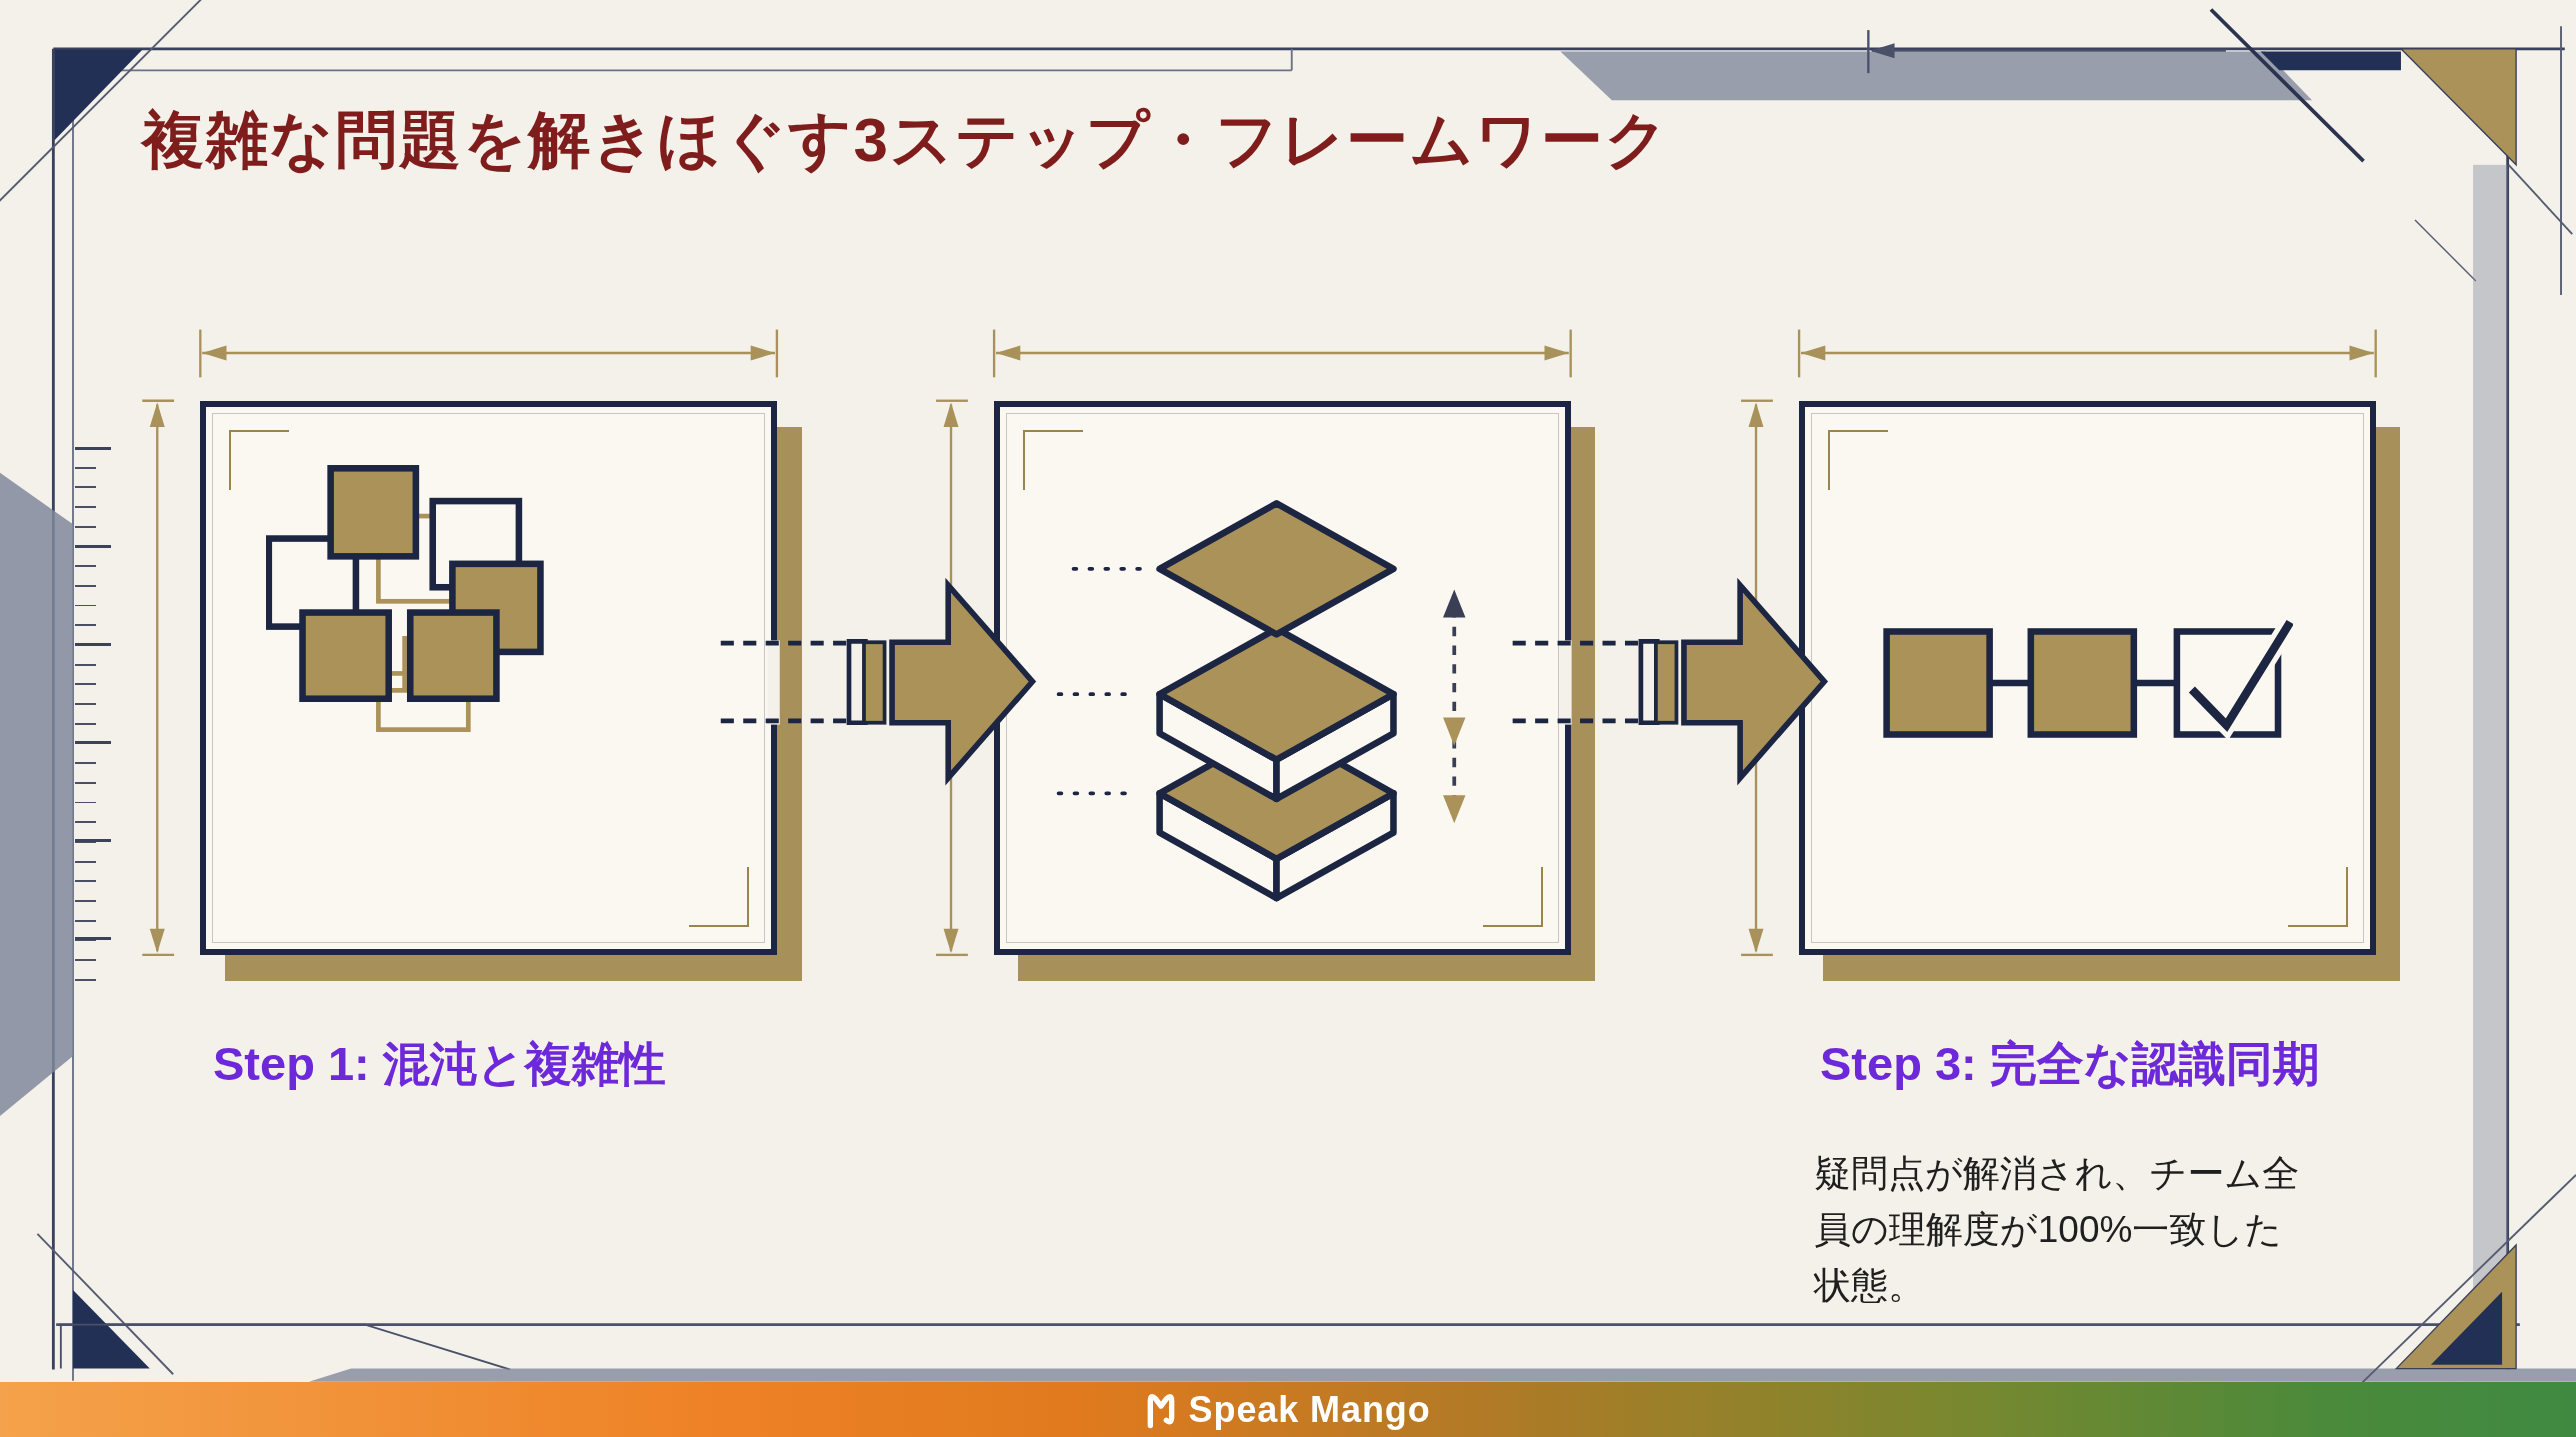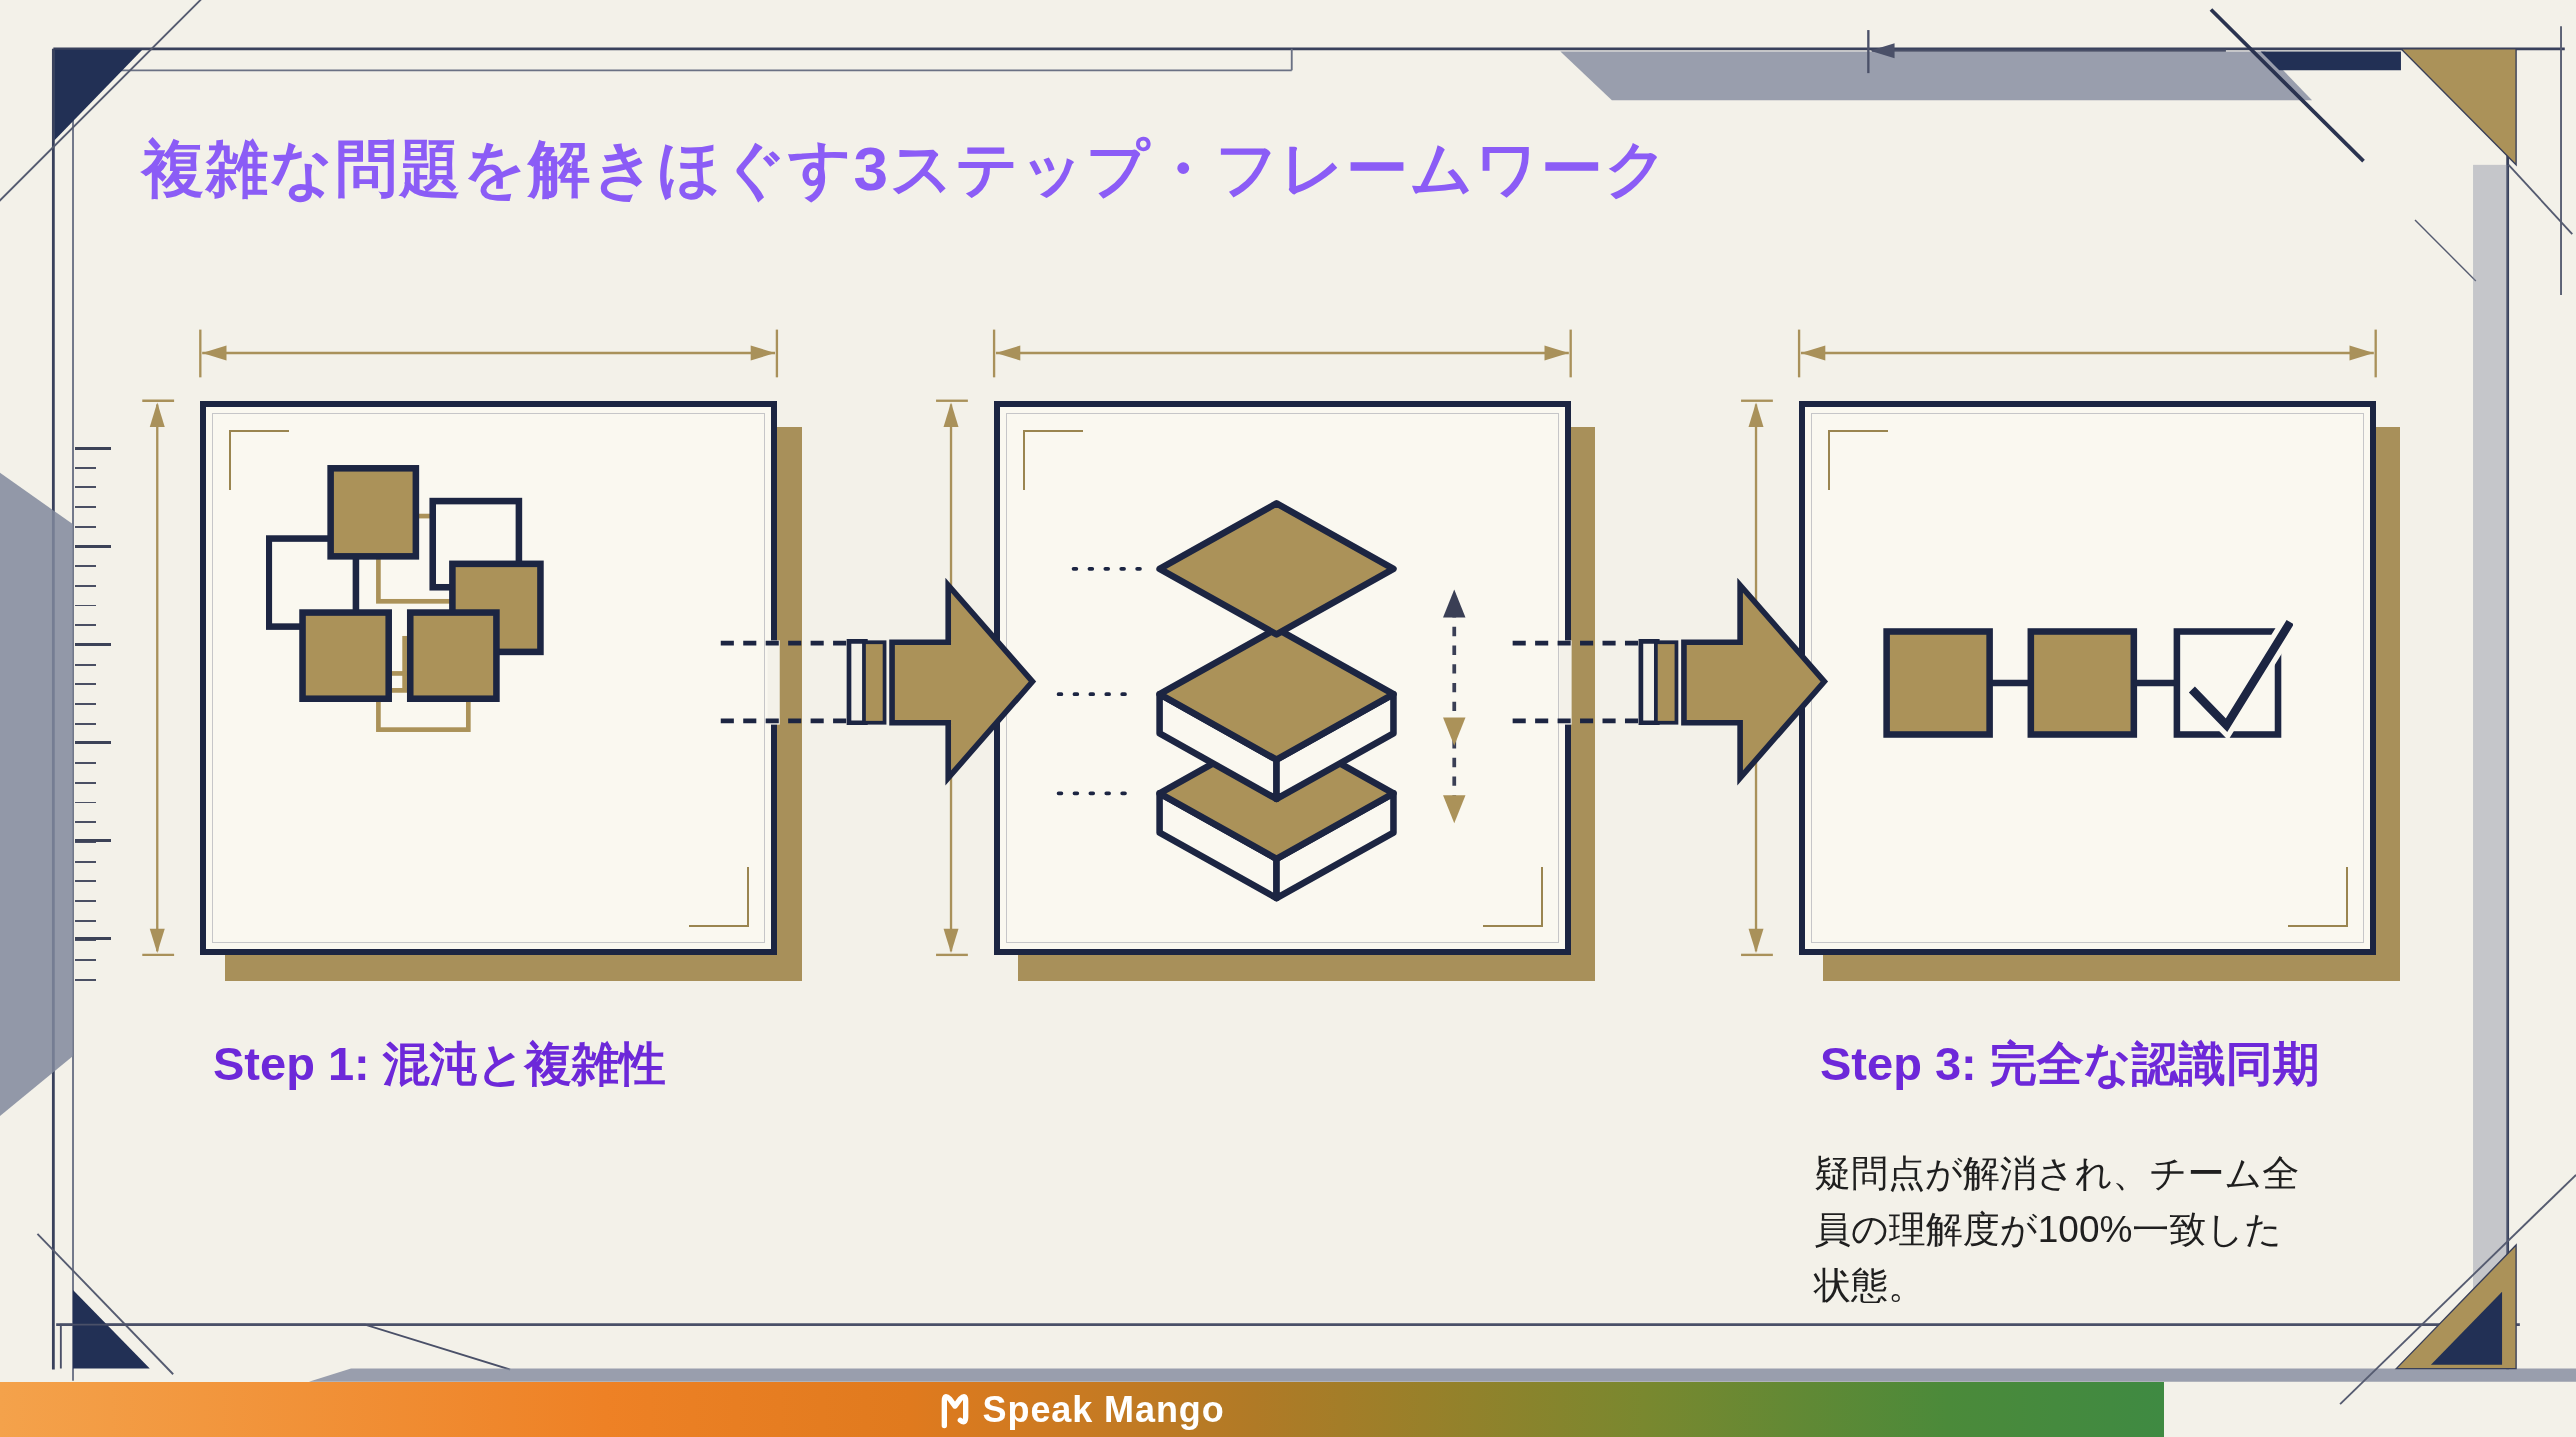--- a/index.html
+++ b/index.html
@@ -1,41 +1,41 @@
 <!DOCTYPE html>
 <html style="font-size:15px"><head>
 <meta charset="utf-8">
 <style>
   html,body{margin:0;padding:0;background:#ffffff;}
   .canvas{position:relative;width:2576px;height:1438px;background:#f3f1e9;overflow:hidden;
           font-family:"Liberation Sans","DejaVu Sans",sans-serif;}
   .abs{position:absolute;}
   .deco-svg{position:absolute;left:0;top:0;width:2576px;height:1438px;pointer-events:none;}
-  .page-title{position:absolute;left:142px;top:127px;font-size:62px;font-weight:700;
-              color:#8b5cf6;letter-spacing:1.9px;}
+  .page-title{position:absolute;left:142px;top:98px;font-size:62px;font-weight:700;
+              color:#7f1d1d;letter-spacing:1.9px;}
   
   .box-shadow{position:absolute;top:427px;width:577px;height:554px;background:#a8905a;}
   .box{position:absolute;top:401px;width:577px;height:554px;background:#faf8f0;
        border:6.6px solid #1c2542;box-sizing:border-box;}
   .box::after{content:"";position:absolute;inset:5.6px;border:0.9px solid rgba(100,105,125,.35);}
   .bracket{position:absolute;width:58px;height:58px;}
   .bracket-tl{left:22.5px;top:22.5px;border-top:2.8px solid #9a8550;border-left:2.8px solid #9a8550;}
   .bracket-br{right:22.5px;bottom:22.5px;border-bottom:2.8px solid #9a8550;border-right:2.8px solid #9a8550;}
   .icon-svg{position:absolute;}
   
   .ruler-minor{position:absolute;left:75px;top:447px;width:20.6px;height:550px;
     background:repeating-linear-gradient(to bottom,#4a4f63 0 1.9px,transparent 1.9px 19.7px);}
   .ruler-major{position:absolute;left:75px;top:447px;width:36px;height:552px;
     background:repeating-linear-gradient(to bottom,#3c4257 0 2.8px,transparent 2.8px 98px);}
   
   .step-label{position:absolute;top:1033px;font-size:47px;font-weight:700;color:#6d28d9;}
   .step-desc{position:absolute;top:1110px;font-size:37px;line-height:56px;color:#1f1f1f;
              white-space:pre-line;}
   
-  .footer{position:absolute;left:0;top:1382px;width:2164px;height:56px;
+  .footer{position:absolute;left:0;top:1382px;width:2576px;height:56px;
     background:linear-gradient(90deg,#f4a24b 0%,#ee8125 28%,#e07a1e 42%,#b07a26 58%,#79882f 76%,#4b8a3a 90%,#3f8a42 100%);
     display:flex;align-items:center;justify-content:center;gap:11.2px;}
   .brand{color:#ffffff;font-size:36px;font-weight:700;letter-spacing:0.9px;}
 </style>
 </head>
 <body>
 
 <div class="canvas">
 
   <div class="page-title">複雑な問題を解きほぐす3ステップ・フレームワーク</div>

